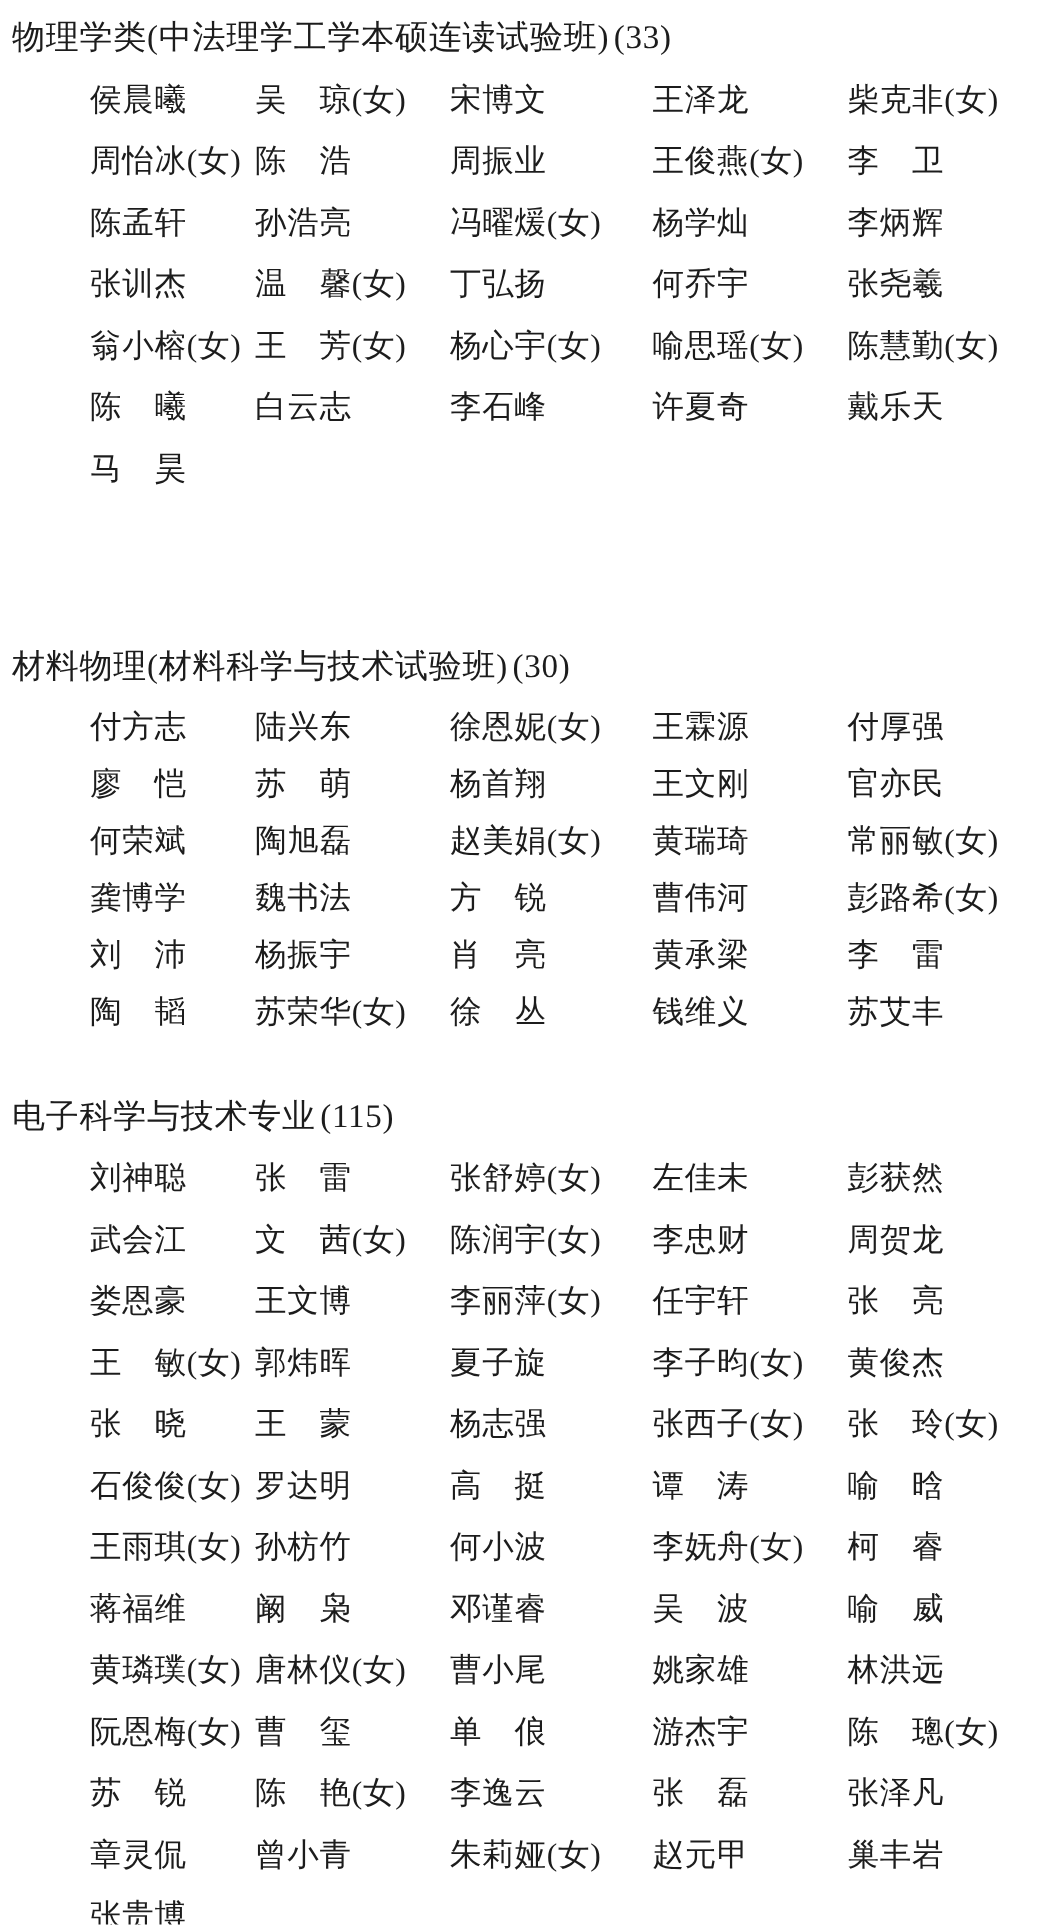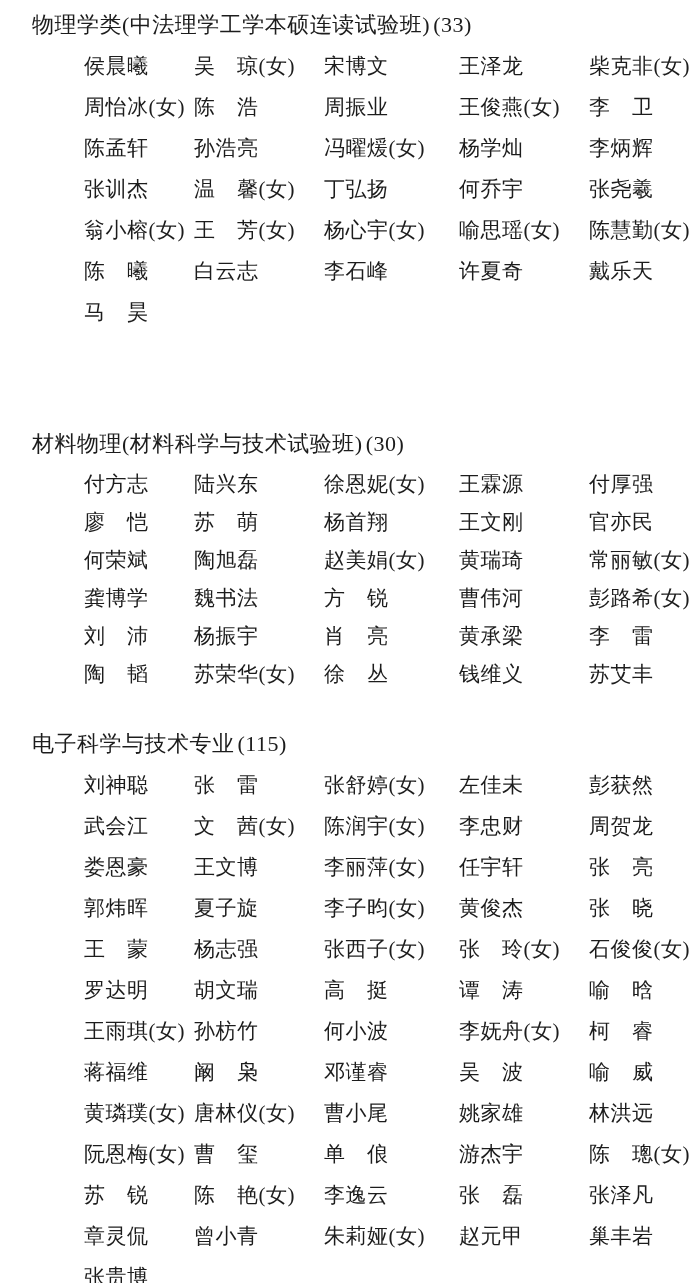--- a/index.html
+++ b/index.html
@@ -9,21 +9,21 @@
     width: 699px;
     height: 1283px;
     overflow: hidden;
     font-family: "Liberation Serif", "DejaVu Serif", serif;
     color: #1c1c1c;
   }
   .doc {
     padding: 6px 0 0 8px;
     width: 691px;
   }
-  .section { display: block; margin-left: 24px; }
+  .section { display: block; }
   .section.s1 { margin-top: 92px; }
   .section.s2 { margin-top: 32px; }
   .section-title {
     font-size: 22px;
     line-height: 37px;
     white-space: nowrap;
     letter-spacing: 0.5px;
   }
   .count { margin-left: 3px; }
   .names-grid {
@@ -126,32 +126,32 @@
         <div class="name-cell">武会江</div>
         <div class="name-cell">文　茜(女)</div>
         <div class="name-cell">陈润宇(女)</div>
         <div class="name-cell">李忠财</div>
         <div class="name-cell">周贺龙</div>
         <div class="name-cell">娄恩豪</div>
         <div class="name-cell">王文博</div>
         <div class="name-cell">李丽萍(女)</div>
         <div class="name-cell">任宇轩</div>
         <div class="name-cell">张　亮</div>
+        <div class="name-cell">王　敏(女)</div>
         <div class="name-cell">郭炜晖</div>
         <div class="name-cell">夏子旋</div>
         <div class="name-cell">李子昀(女)</div>
         <div class="name-cell">黄俊杰</div>
         <div class="name-cell">张　晓</div>
         <div class="name-cell">王　蒙</div>
         <div class="name-cell">杨志强</div>
         <div class="name-cell">张西子(女)</div>
         <div class="name-cell">张　玲(女)</div>
         <div class="name-cell">石俊俊(女)</div>
         <div class="name-cell">罗达明</div>
-        <div class="name-cell">胡文瑞</div>
         <div class="name-cell">高　挺</div>
         <div class="name-cell">谭　涛</div>
         <div class="name-cell">喻　晗</div>
         <div class="name-cell">王雨琪(女)</div>
         <div class="name-cell">孙枋竹</div>
         <div class="name-cell">何小波</div>
         <div class="name-cell">李妩舟(女)</div>
         <div class="name-cell">柯　睿</div>
         <div class="name-cell">蒋福维</div>
         <div class="name-cell">阚　枭</div>

